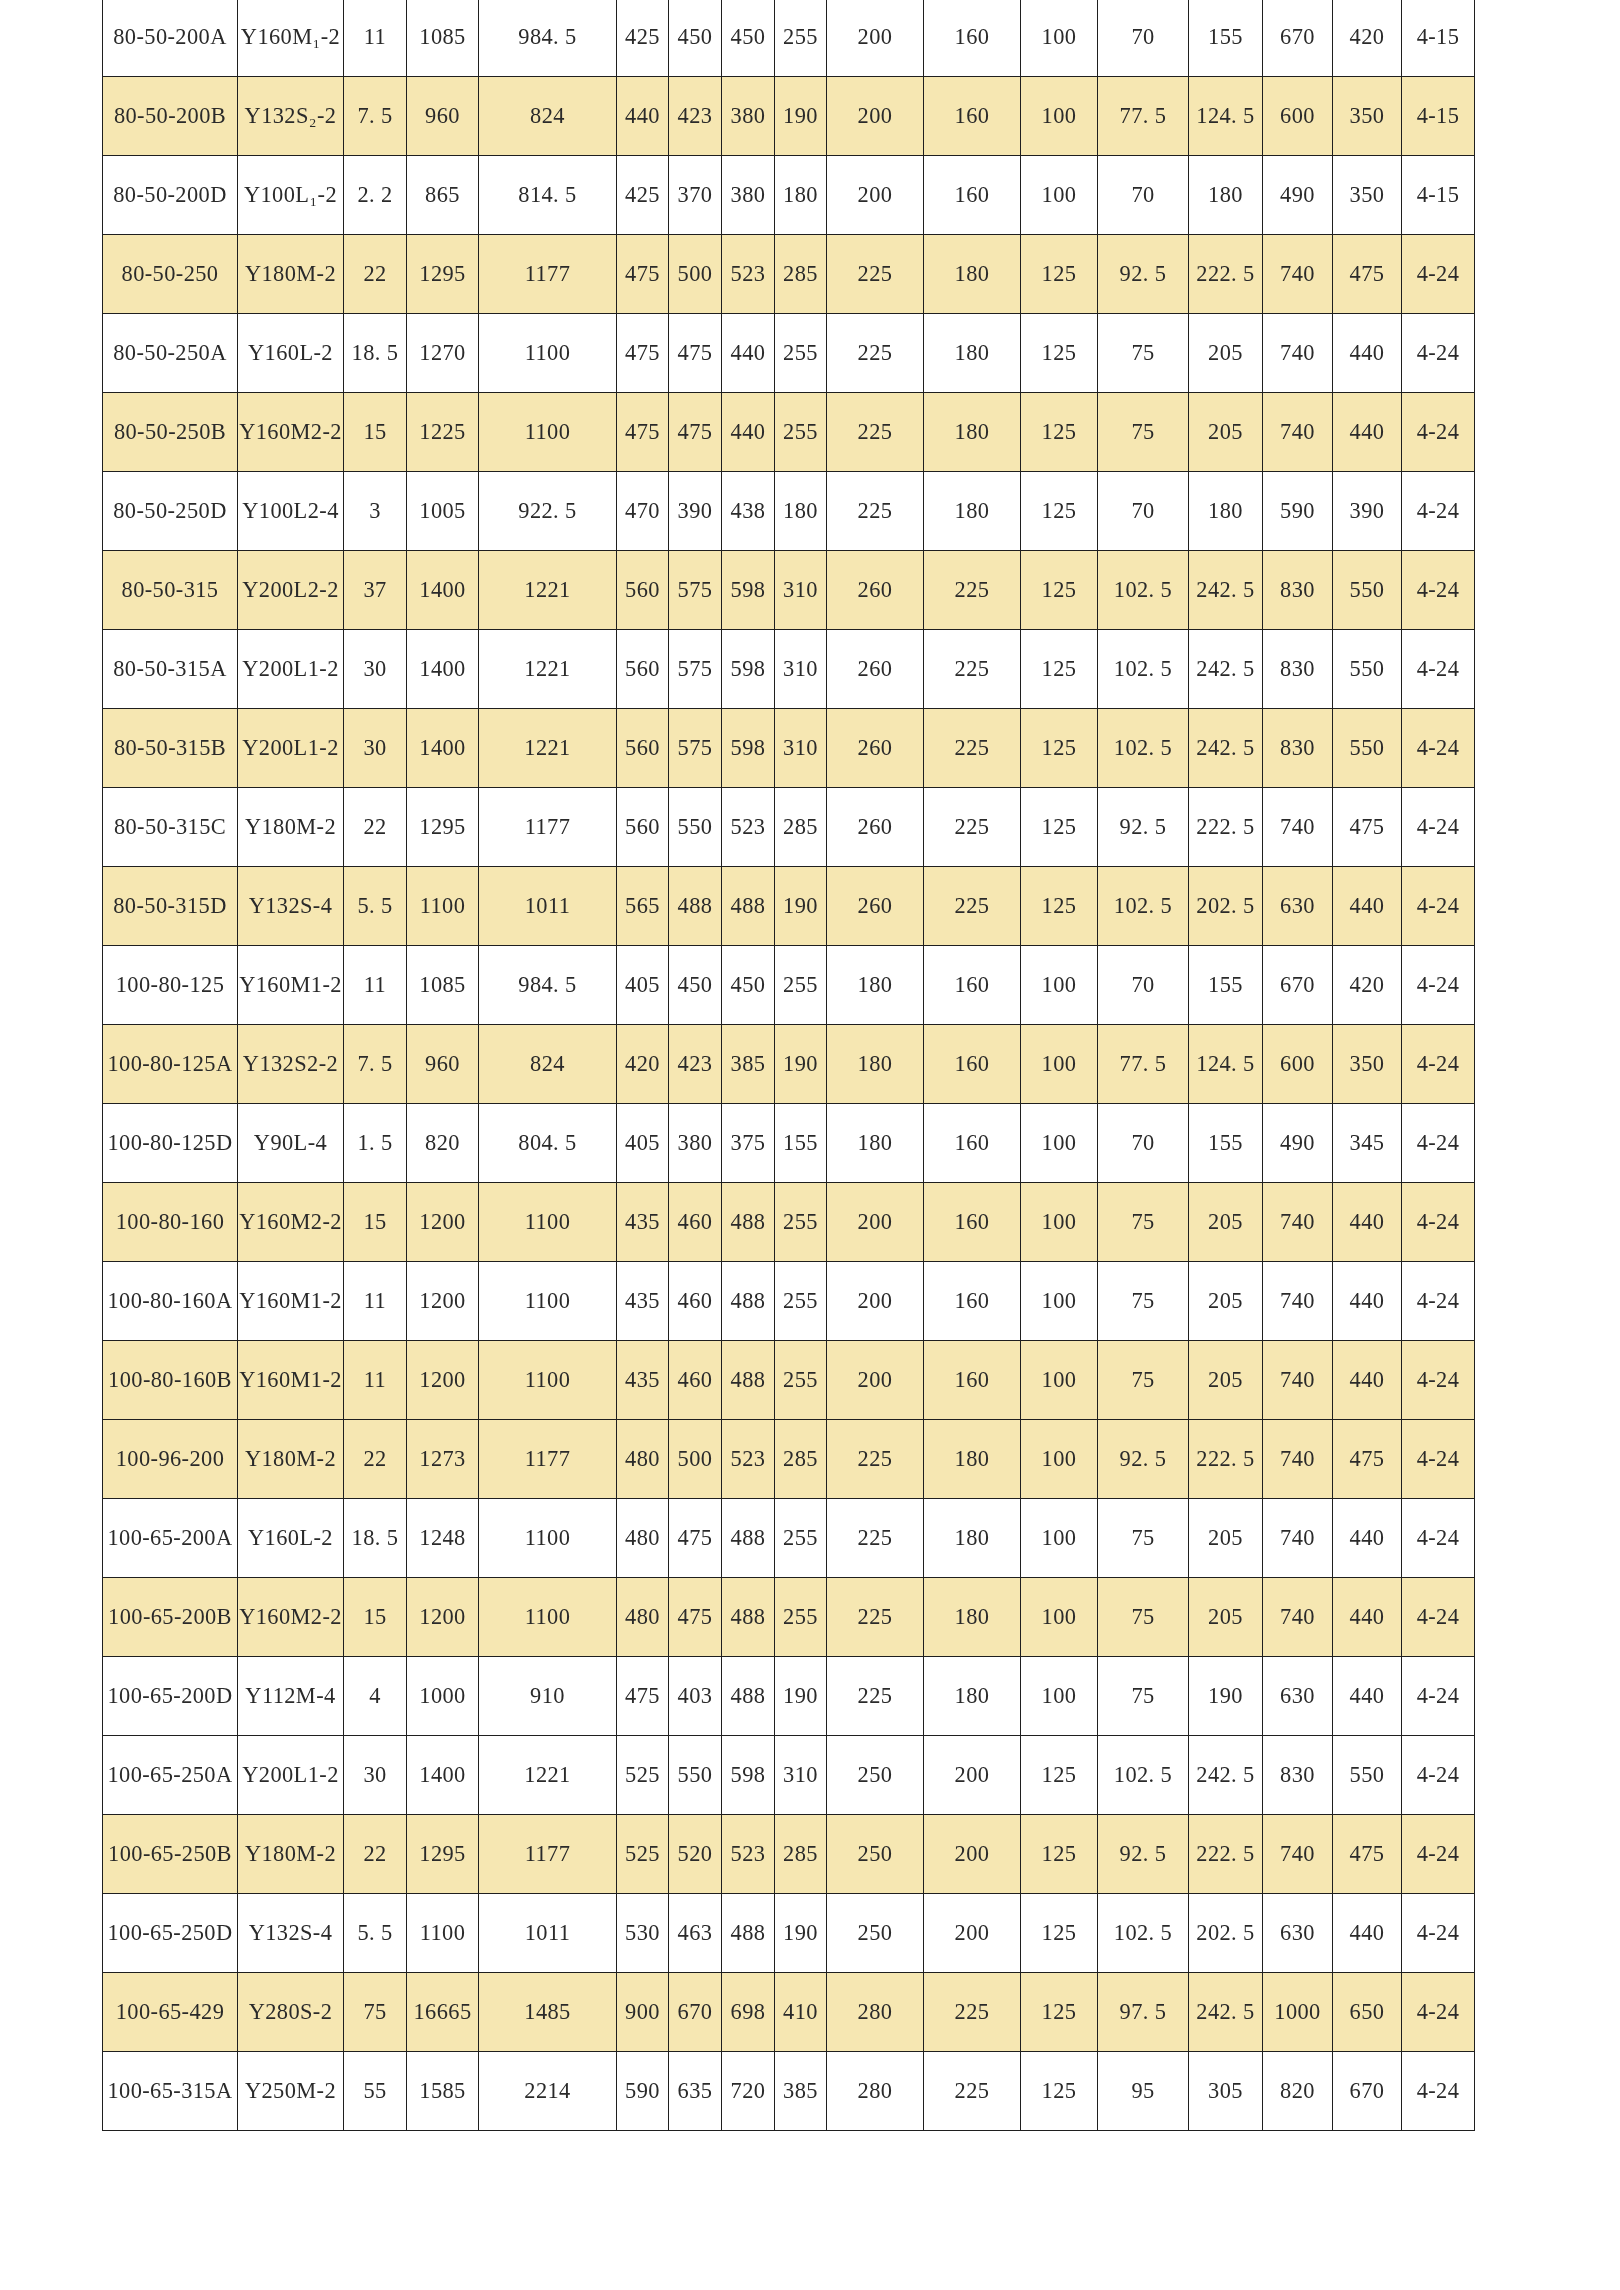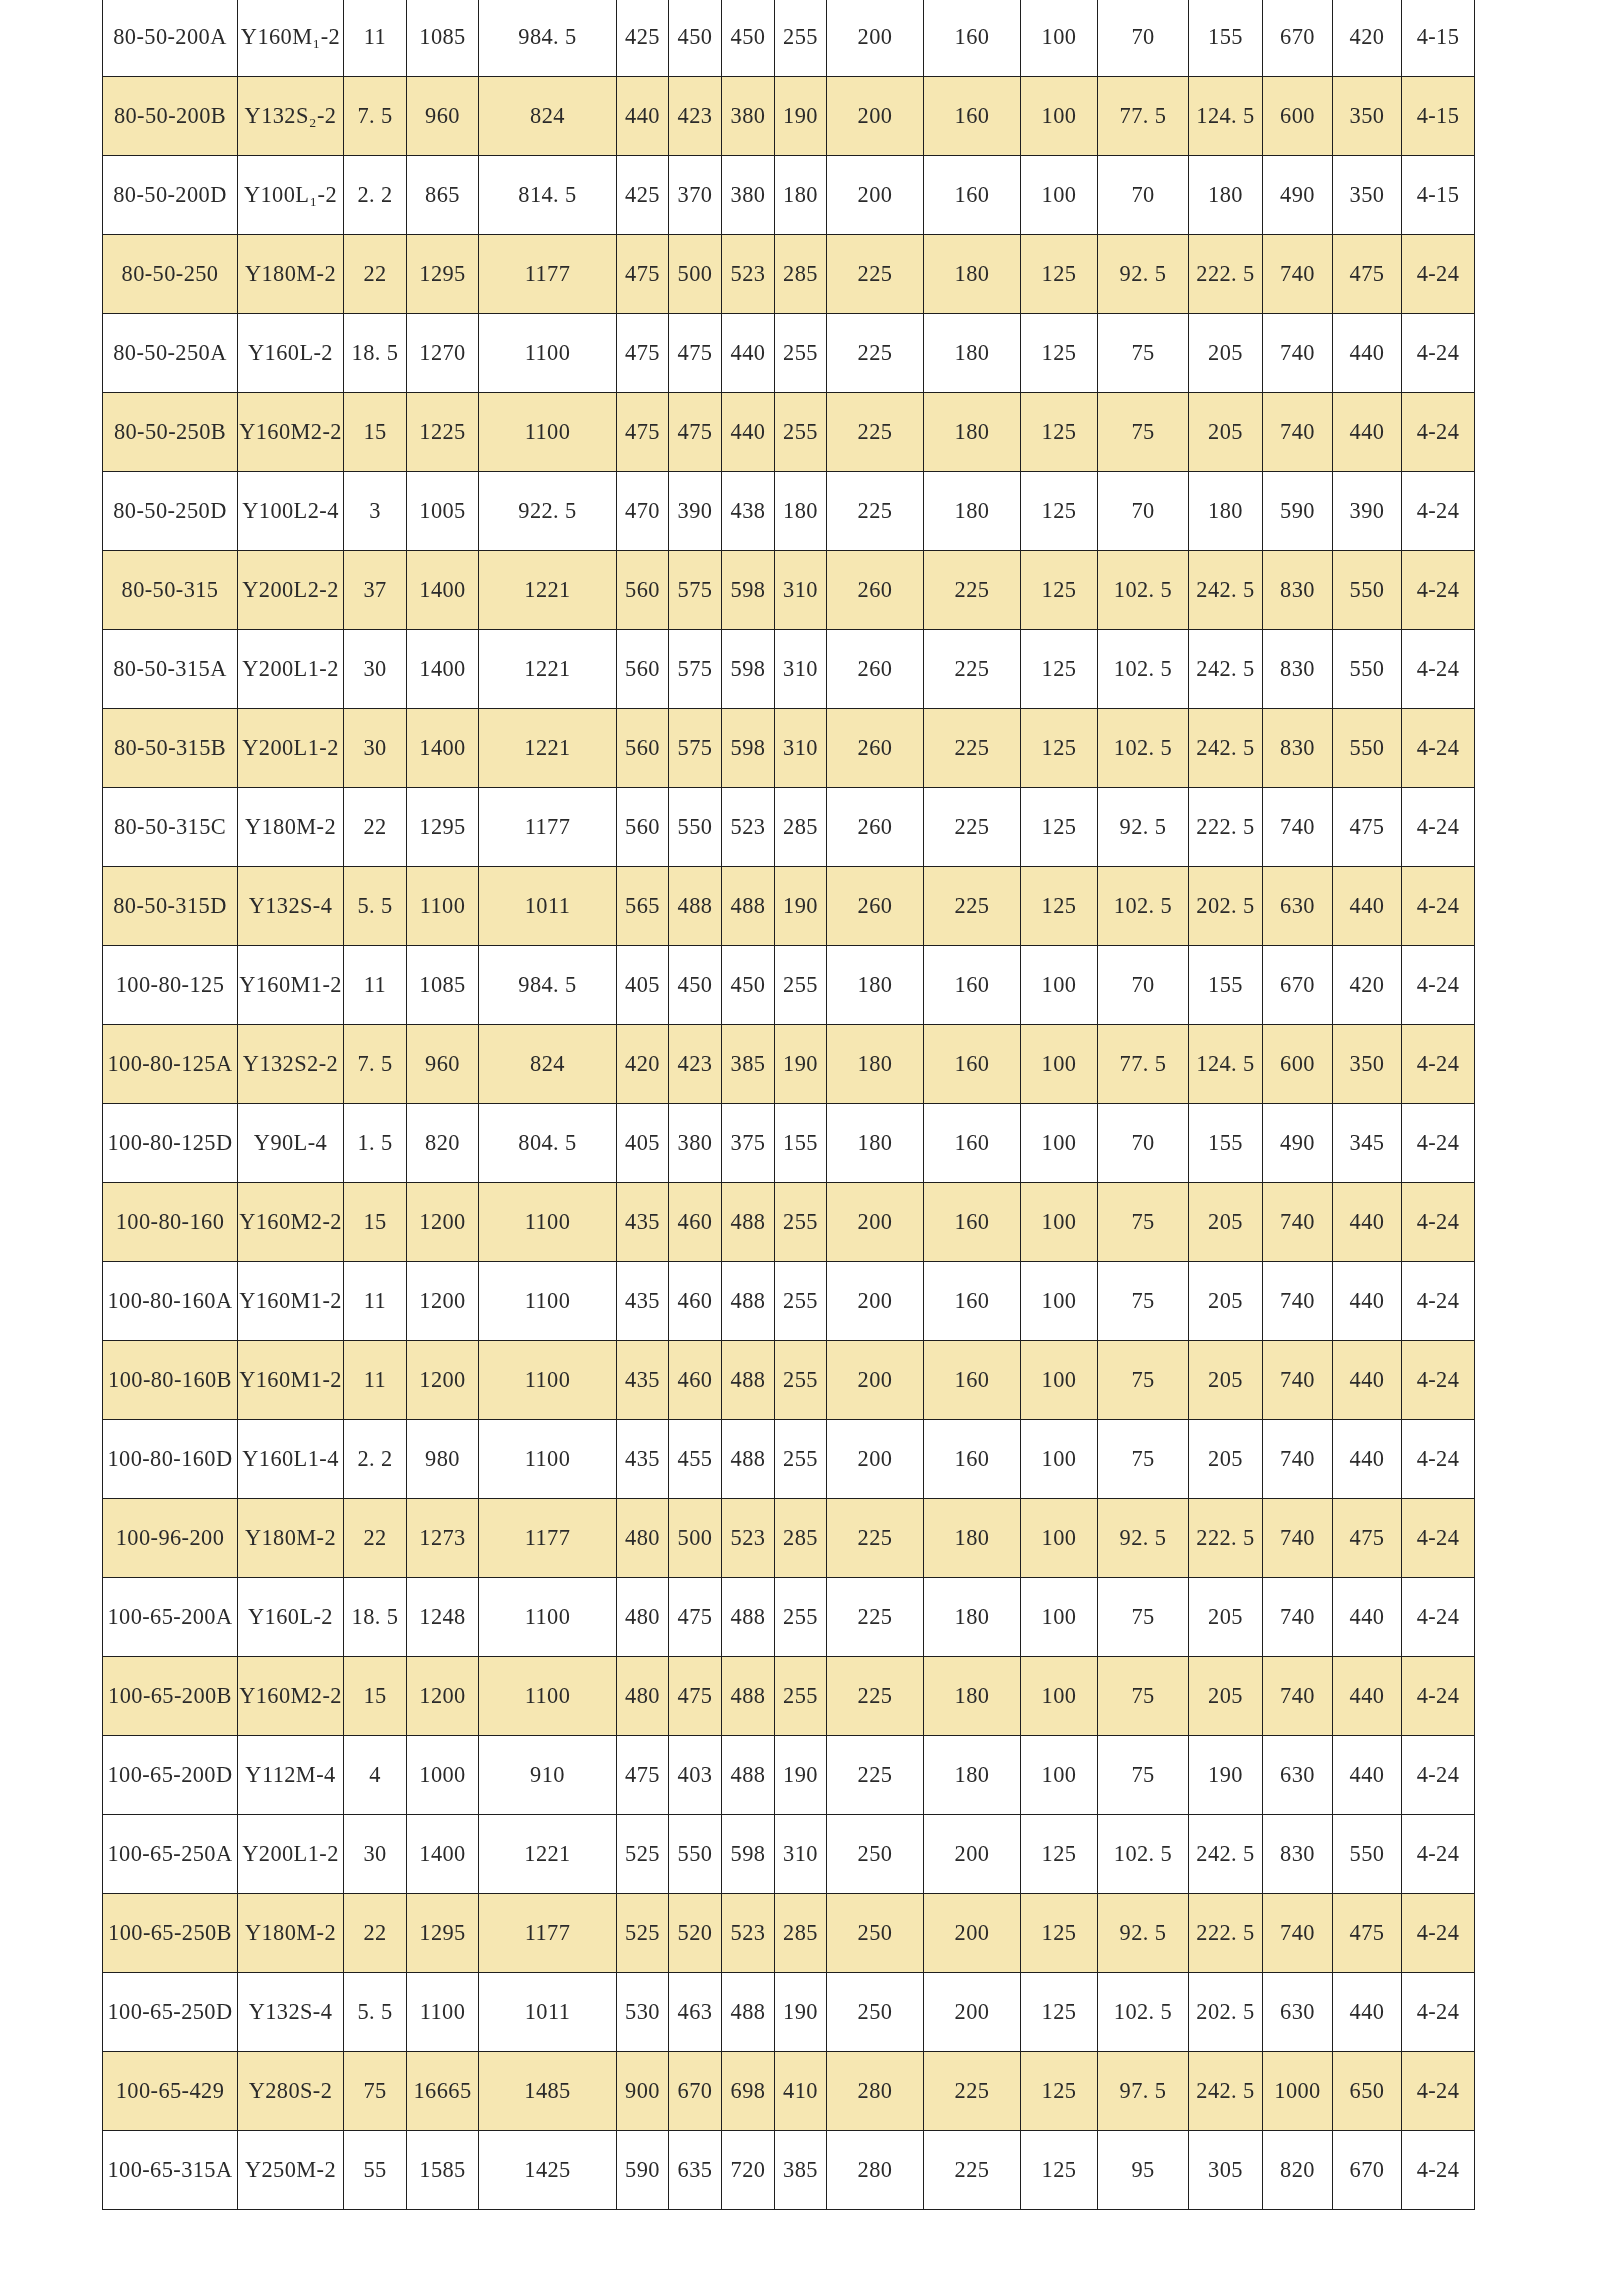--- a/index.html
+++ b/index.html
@@ -397,39 +397,20 @@
           <td>255</td>
           <td>200</td>
           <td>160</td>
           <td>100</td>
           <td>75</td>
           <td>205</td>
           <td>740</td>
           <td>440</td>
           <td>4-24</td>
         </tr>
-        <tr>
-          <td>100-80-160D</td>
-          <td>Y160L1-4</td>
-          <td>2. 2</td>
-          <td>980</td>
-          <td>1100</td>
-          <td>435</td>
-          <td>455</td>
-          <td>488</td>
-          <td>255</td>
-          <td>200</td>
-          <td>160</td>
-          <td>100</td>
-          <td>75</td>
-          <td>205</td>
-          <td>740</td>
-          <td>440</td>
-          <td>4-24</td>
-        </tr>
         <tr class="hl">
           <td>100-96-200</td>
           <td>Y180M-2</td>
           <td>22</td>
           <td>1273</td>
           <td>1177</td>
           <td>480</td>
           <td>500</td>
           <td>523</td>
           <td>285</td>
@@ -573,21 +554,21 @@
           <td>242. 5</td>
           <td>1000</td>
           <td>650</td>
           <td>4-24</td>
         </tr>
         <tr>
           <td>100-65-315A</td>
           <td>Y250M-2</td>
           <td>55</td>
           <td>1585</td>
-          <td>1425</td>
+          <td>2214</td>
           <td>590</td>
           <td>635</td>
           <td>720</td>
           <td>385</td>
           <td>280</td>
           <td>225</td>
           <td>125</td>
           <td>95</td>
           <td>305</td>
           <td>820</td>

